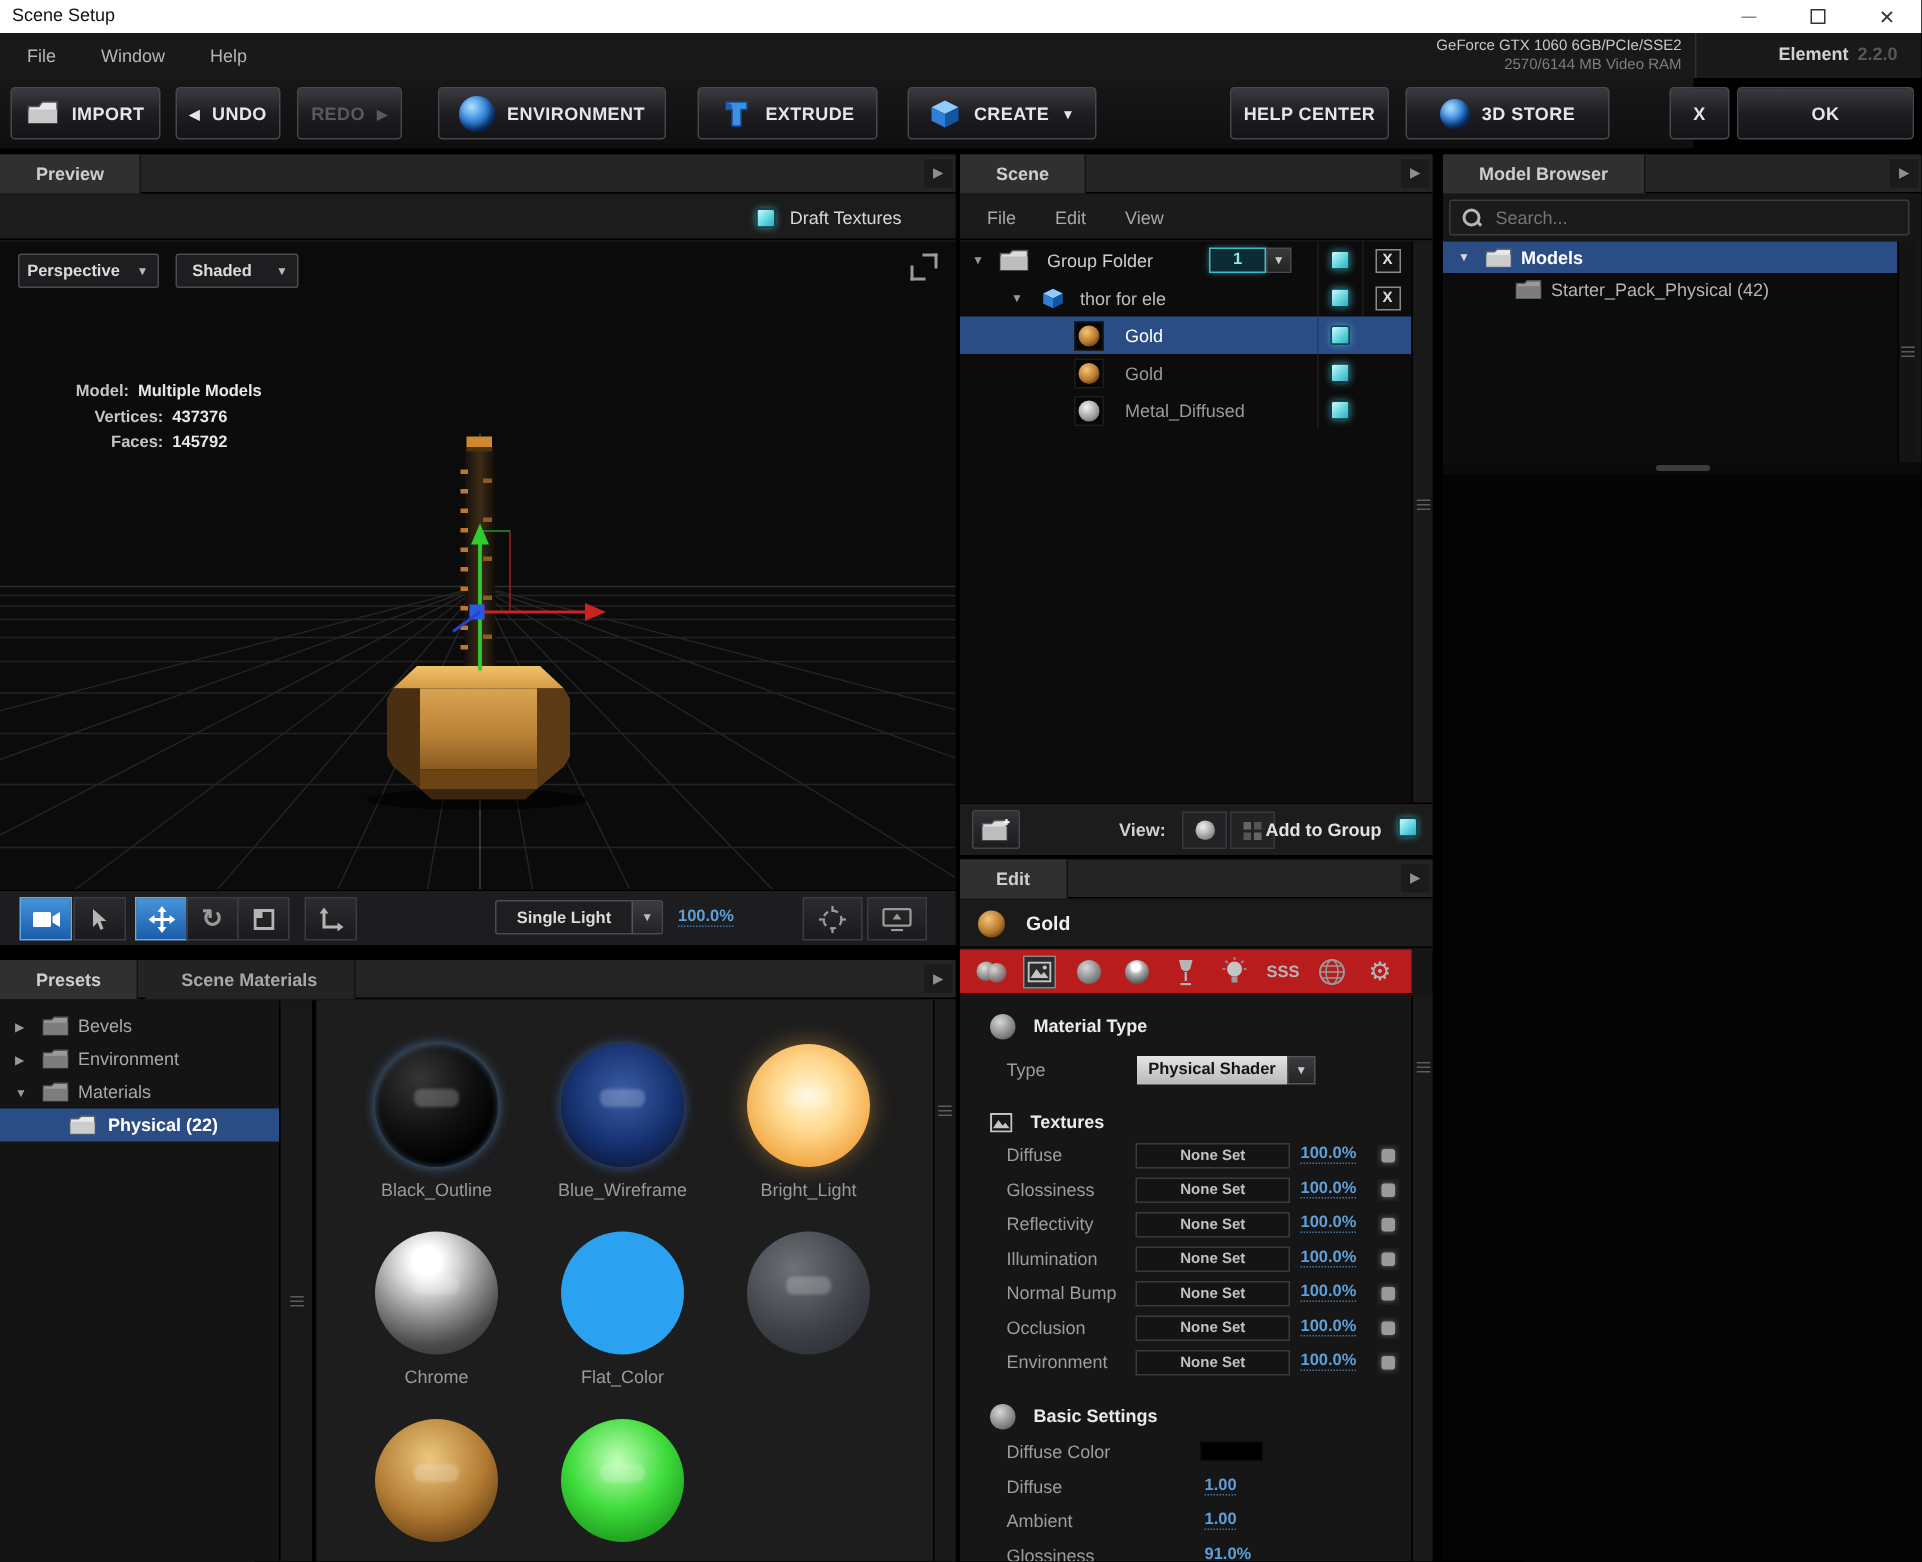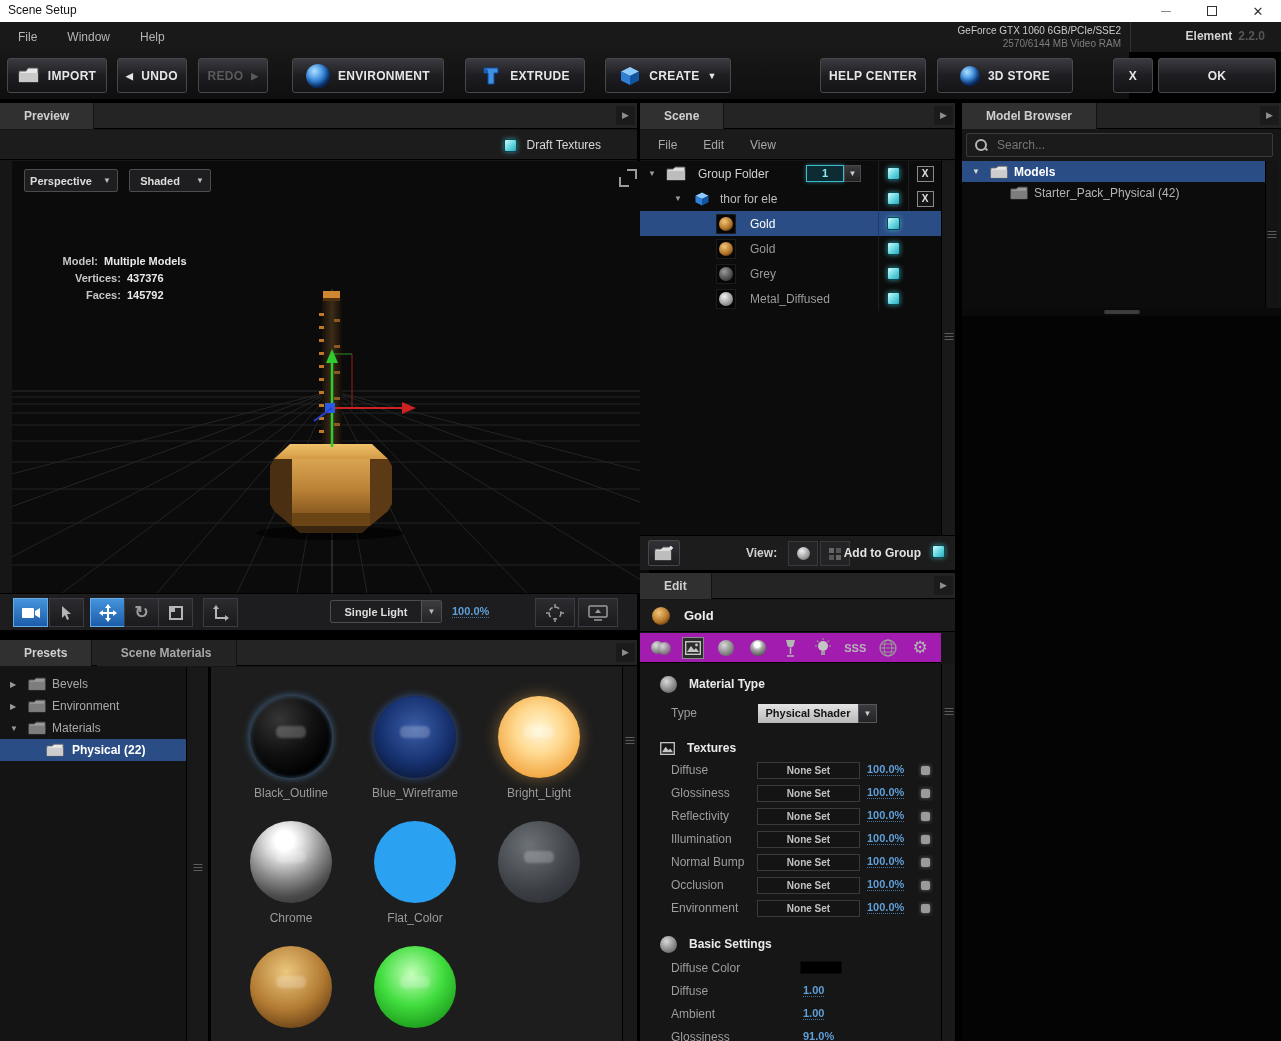--- a/index.html
+++ b/index.html
@@ -44,21 +44,21 @@
   .cyancheck { width:13px; height:13px; background:linear-gradient(135deg,#d2fafc,#62d6e0 55%,#2fa9ba); border:1px solid #0c4754; border-radius:2px; box-shadow:0 0 5px rgba(90,225,240,.55); cursor:pointer; flex:none; }
   .xbtn { width:17px; height:16px; border:1px solid #8a8a8a; background:#141414; color:#e0e0e0; font-size:10px; font-weight:bold; text-align:center; line-height:14px; cursor:pointer; }
   .scrollbar { position:absolute; background:#191919; border-left:1px solid #000; }
   .grip { position:absolute; left:50%; transform:translateX(-50%); width:9px; }
   .grip i { display:block; height:1px; background:#5c5c5c; margin:2px 0; }
 
   
   #preview { left:0; top:103px; width:637px; height:527px; }
   .draftbar { position:absolute; left:0; top:27px; width:637px; height:30px; background:#1c1c1c; border-bottom:1px solid #000; }
   .draft-wrap { position:absolute; right:36px; top:8px; display:flex; gap:10px; align-items:center; color:#d8d8d8; font-size:12px; }
-  .viewport { position:absolute; left:0; top:58px; width:637px; height:432px; background:#0b0b0b; overflow:hidden;margin-left:12px; }
+  .viewport { position:absolute; left:0; top:58px; width:637px; height:432px; background:#0b0b0b; overflow:hidden; }
   .viewport svg { position:absolute; left:0; top:0; }
   .vpdrop { position:absolute; height:23px; background:#1e1e20; border:1px solid #4b4b50; border-radius:2px; color:#dcdcdc; font-size:11px; font-weight:bold; display:flex; align-items:center; cursor:pointer; z-index:2; }
   .vpdrop .lbl { flex:1; text-align:center; }
   .vpdrop .car { width:20px; text-align:center; font-size:8px; color:#bbb; }
   .vp-expand { position:absolute; right:12px; top:8px; width:18px; height:18px; z-index:2; cursor:pointer; }
   .vp-expand:before { content:""; position:absolute; left:0; bottom:0; width:8px; height:8px; border-left:2px solid #9a9a9a; border-bottom:2px solid #9a9a9a; }
   .vp-expand:after { content:""; position:absolute; right:0; top:0; width:8px; height:8px; border-right:2px solid #9a9a9a; border-top:2px solid #9a9a9a; }
   .vp-info { position:absolute; left:8px; top:92px; z-index:2; font-size:11px; font-weight:bold; line-height:17px; }
   .vp-info .row { display:flex;justify-content:center; }
   .vp-info .k { width:78px; text-align:right; color:#c6c6c6; }
@@ -100,21 +100,21 @@
       linear-gradient(#666,#666) 7px 7px/5px 5px no-repeat; }
   .sb-addgrp { position:absolute; right:34px; top:10px; color:#e2e2e2; font-size:12px; font-weight:bold; }
   .sb-check { position:absolute; right:10px; top:9px; }
   #scene .scrollbar { right:0; top:58px; width:14px; height:374px; }
 
   
   #edit { left:640px; top:573px; width:315px; height:468px; }
   .mat-title { position:absolute; left:0; top:27px; width:315px; height:32px; background:#1a1a1a; border-bottom:1px solid #000; }
   .mat-title .sph.gold { position:absolute; left:12px; top:7px; width:18px; height:18px; }
   .mat-title .nm { position:absolute; left:44px; top:8px; color:#efefef; font-size:13px; font-weight:bold; }
-  .icostrip { position:absolute; left:0; top:60px; width:301px; height:30px; background:#a21caf; border-bottom:1px solid #000; display:flex; align-items:center; justify-content:space-between; padding:0 10px; }
+  .icostrip { position:absolute; left:0; top:60px; width:301px; height:30px; background:#b91c1c; border-bottom:1px solid #000; display:flex; align-items:center; justify-content:space-between; padding:0 10px; }
   .eico { width:22px; height:22px; display:flex; align-items:center; justify-content:center; cursor:pointer; color:#9a9a9a; }
   .eico.sel { border:1px solid #8a8a8a; background:#2c2c2c; }
   .eico .sphb { width:16px; height:16px; border-radius:50%; background:radial-gradient(circle at 38% 32%, #d8d8d8, #8a8a8a 55%, #4a4a4a); }
   .eico .sphc { width:16px; height:16px; border-radius:50%; background:radial-gradient(circle at 45% 30%, #ffffff 18%, #b0b0b0 35%, #666 70%, #333); }
   .eico .twosph { position:relative; width:20px; height:14px; }
   .eico .twosph i { position:absolute; width:13px; height:13px; border-radius:50%; background:radial-gradient(circle at 38% 32%, #e0e0e0, #8a8a8a 55%, #444); }
   .eico .twosph i:nth-child(2) { left:7px; top:1px; opacity:.9; }
   .sss-txt { font-size:11px; font-weight:bold; color:#b5b5b5; letter-spacing:0; }
   .gear-txt { font-size:17px; color:#b5b5b5; line-height:1; }
   .edit-body { position:absolute; left:0; top:91px; width:301px; height:377px; overflow:hidden; }
@@ -503,29 +503,20 @@
       <span class="mat-ico" style="left:76px;">
           <span class="sph gold"></span>
         </span>
       <span style="position:absolute;left:110px;">Gold</span>
       <span class="cell-check">
           <span class="cyancheck"></span>
         </span>
     </div>
     <div class="srow">
       <span class="mat-ico" style="left:76px;">
-          <span class="sph grey"></span>
-        </span>
-      <span style="position:absolute;left:110px;">Grey</span>
-      <span class="cell-check">
-          <span class="cyancheck"></span>
-        </span>
-    </div>
-    <div class="srow">
-      <span class="mat-ico" style="left:76px;">
           <span class="sph light"></span>
         </span>
       <span style="position:absolute;left:110px;">Metal_Diffused</span>
       <span class="cell-check">
           <span class="cyancheck"></span>
         </span>
     </div>
   </div>
   <div class="scrollbar">
       <span class="grip" style="top:170px;">

